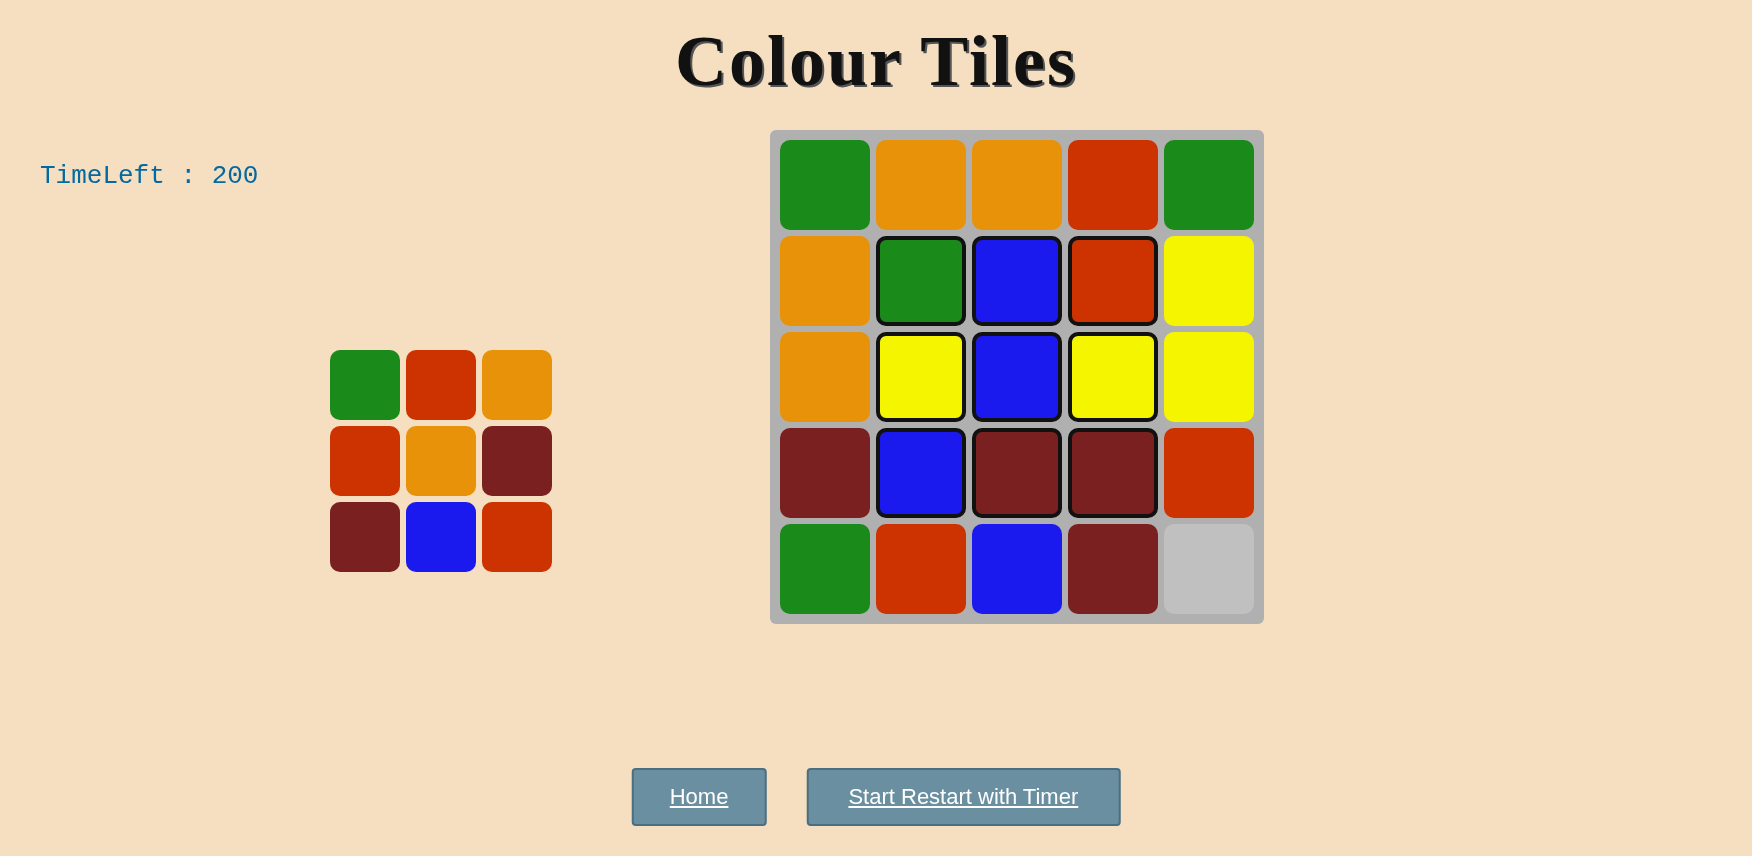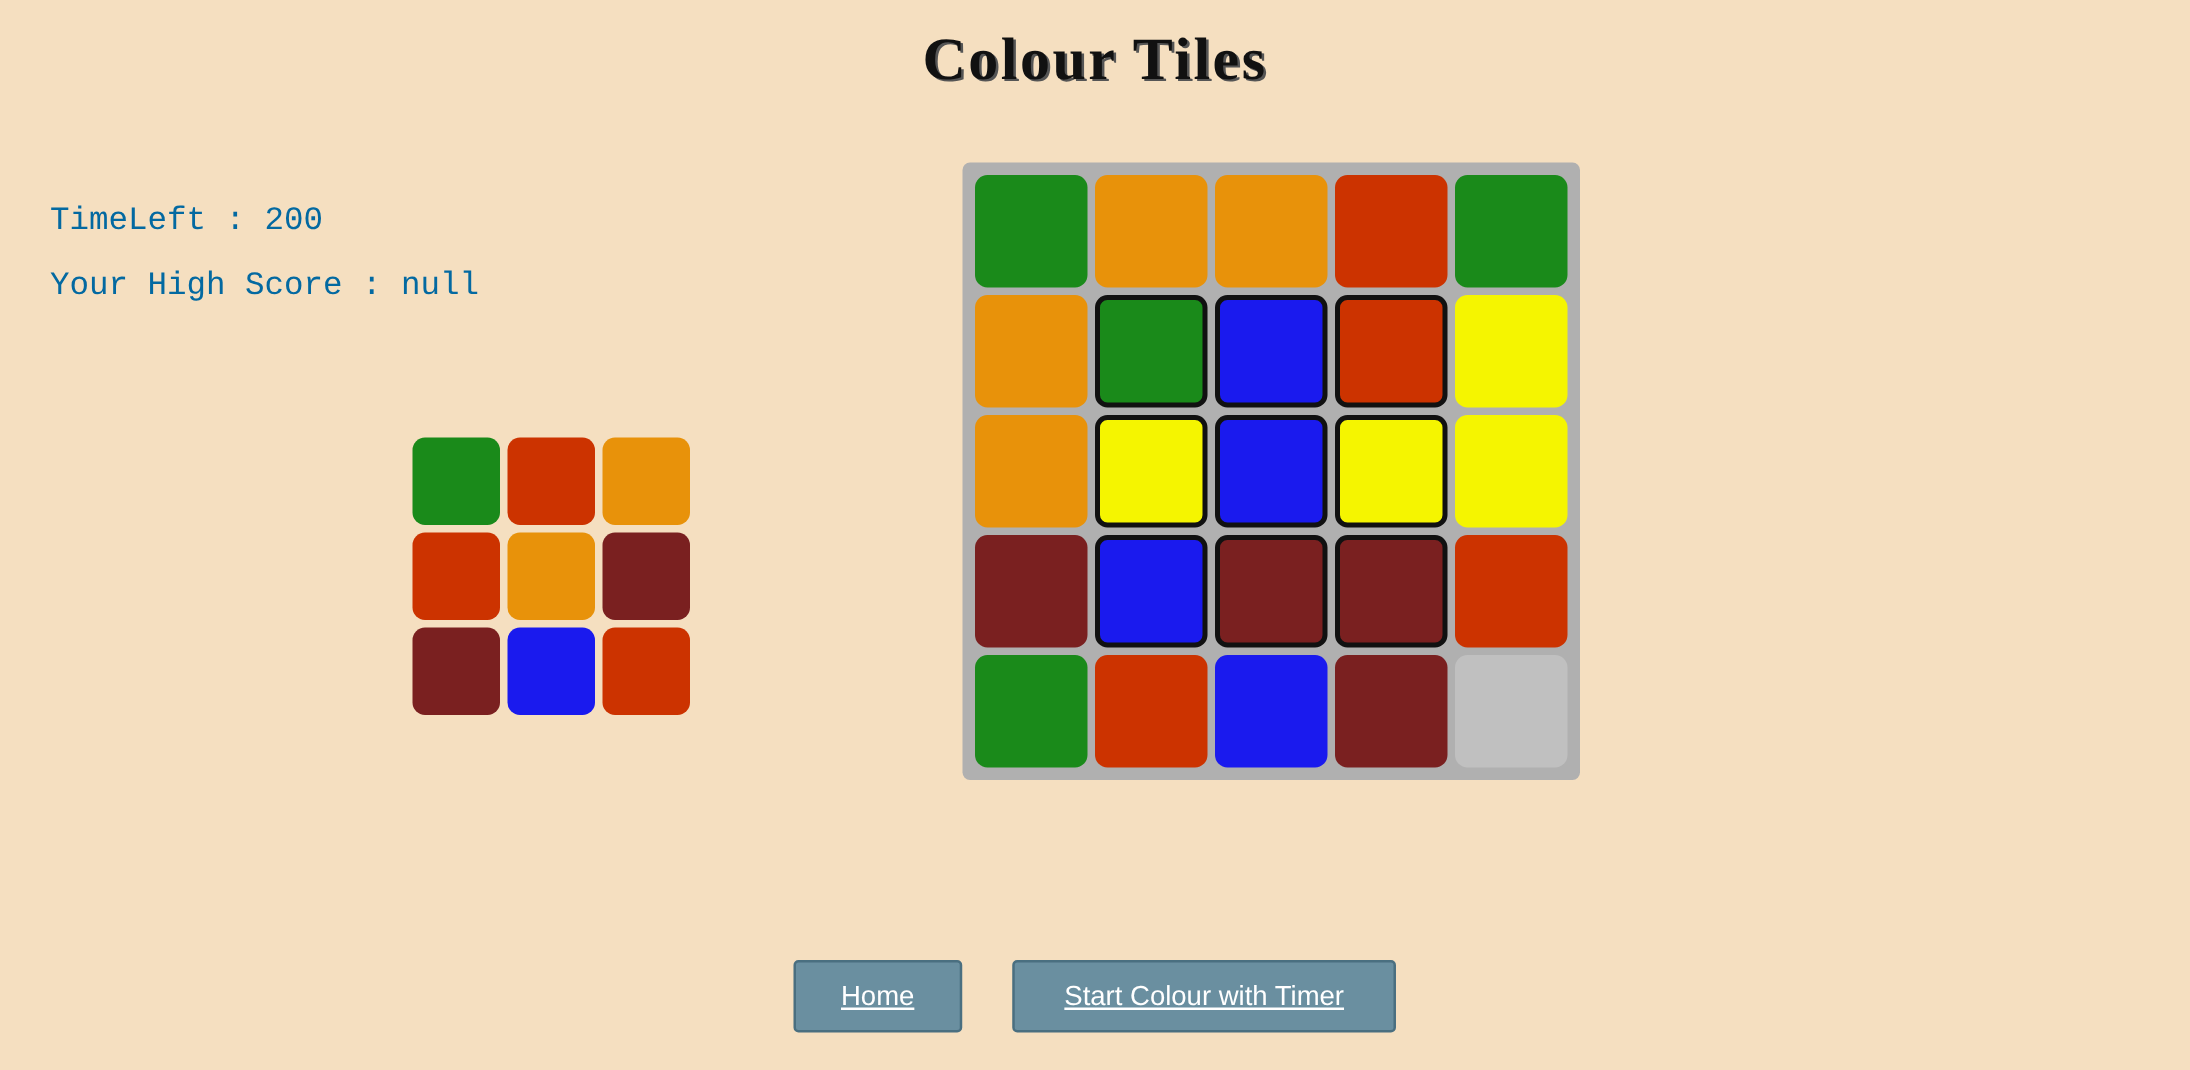--- a/index.html
+++ b/index.html
@@ -9,21 +9,21 @@
       font-family: 'Georgia', serif;
       min-height: 856px;
       width: 1752px;
       position: relative;
       overflow: hidden;
     }
 
     .page-title {
       text-align: center;
       font-family: 'Comic Sans MS', cursive, fantasy;
-      font-size: 48px;
+      font-size: 72px;
       font-weight: 900;
       color: #111;
       padding-top: 20px;
       letter-spacing: 2px;
       text-shadow: 2px 2px 0 #555;
     }
 
     .stats-panel {
       position: absolute;
       top: 150px;
@@ -97,21 +97,20 @@
       padding: 14px 40px;
     }
   </style>
 </head>
 <body>
 
 <h1 class="page-title">Colour Tiles</h1>
 
 <div class="stats-panel">
   <div>TimeLeft : 200</div>
-  <div>Your High Score : null</div>
 </div>
 
 <div class="small-grid-container">
   <div class="small-grid" id="small-grid">
   <div class="tile" style="background-color: rgb(26, 138, 26);"></div>
       <div class="tile" style="background-color: rgb(204, 51, 0);"></div>
       <div class="tile" style="background-color: rgb(232, 146, 10);"></div>
       <div class="tile" style="background-color: rgb(204, 51, 0);"></div>
       <div class="tile" style="background-color: rgb(232, 146, 10);"></div>
       <div class="tile" style="background-color: rgb(122, 32, 32);"></div>
@@ -146,14 +145,14 @@
       <div class="big-tile" style="background-color: rgb(26, 138, 26);"></div>
       <div class="big-tile" style="background-color: rgb(204, 51, 0);"></div>
       <div class="big-tile" style="background-color: rgb(26, 26, 238);"></div>
       <div class="big-tile" style="background-color: rgb(122, 32, 32);"></div>
       <div class="big-tile" style="background-color: rgb(192, 192, 192);"></div>
     </div>
 </div>
 
 <div class="buttons-row">
   <button class="btn">Home</button>
-  <button class="btn btn-timer">Start Colour with Timer</button>
+  <button class="btn btn-timer">Start Restart with Timer</button>
 </div>
 
 </body></html>

